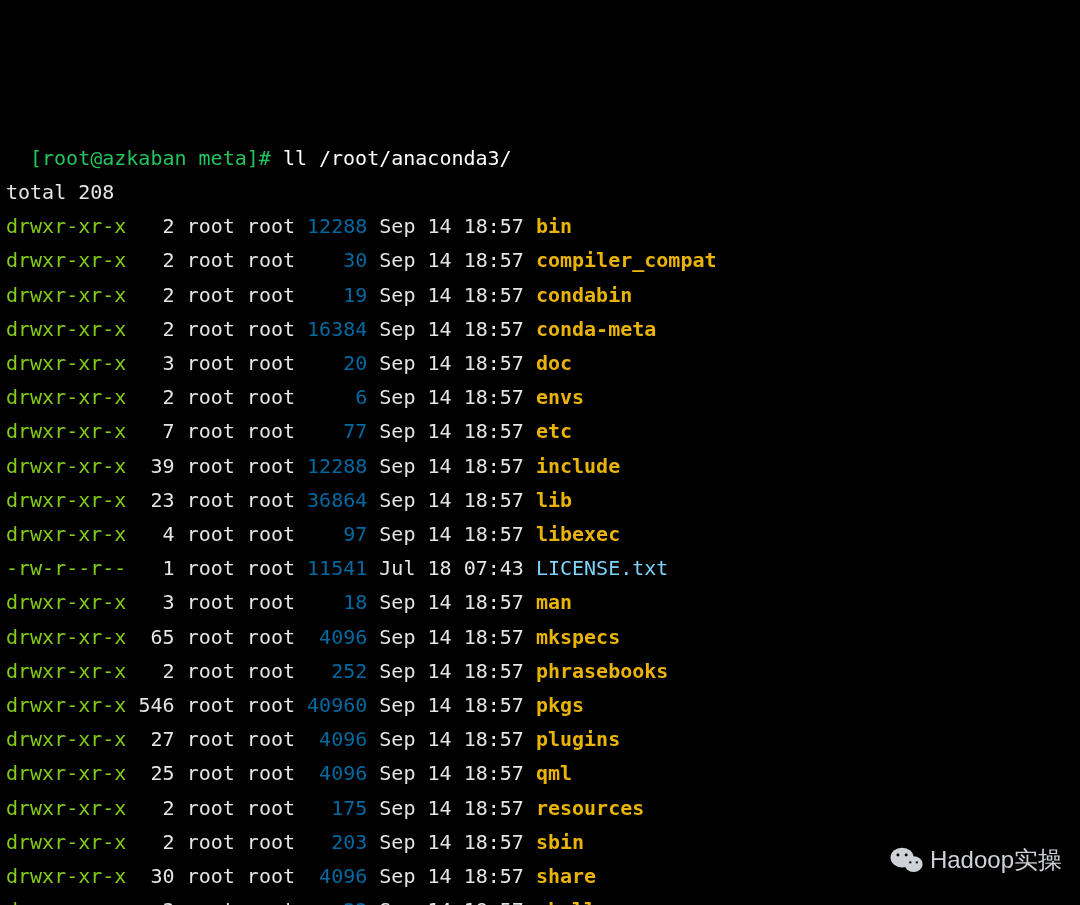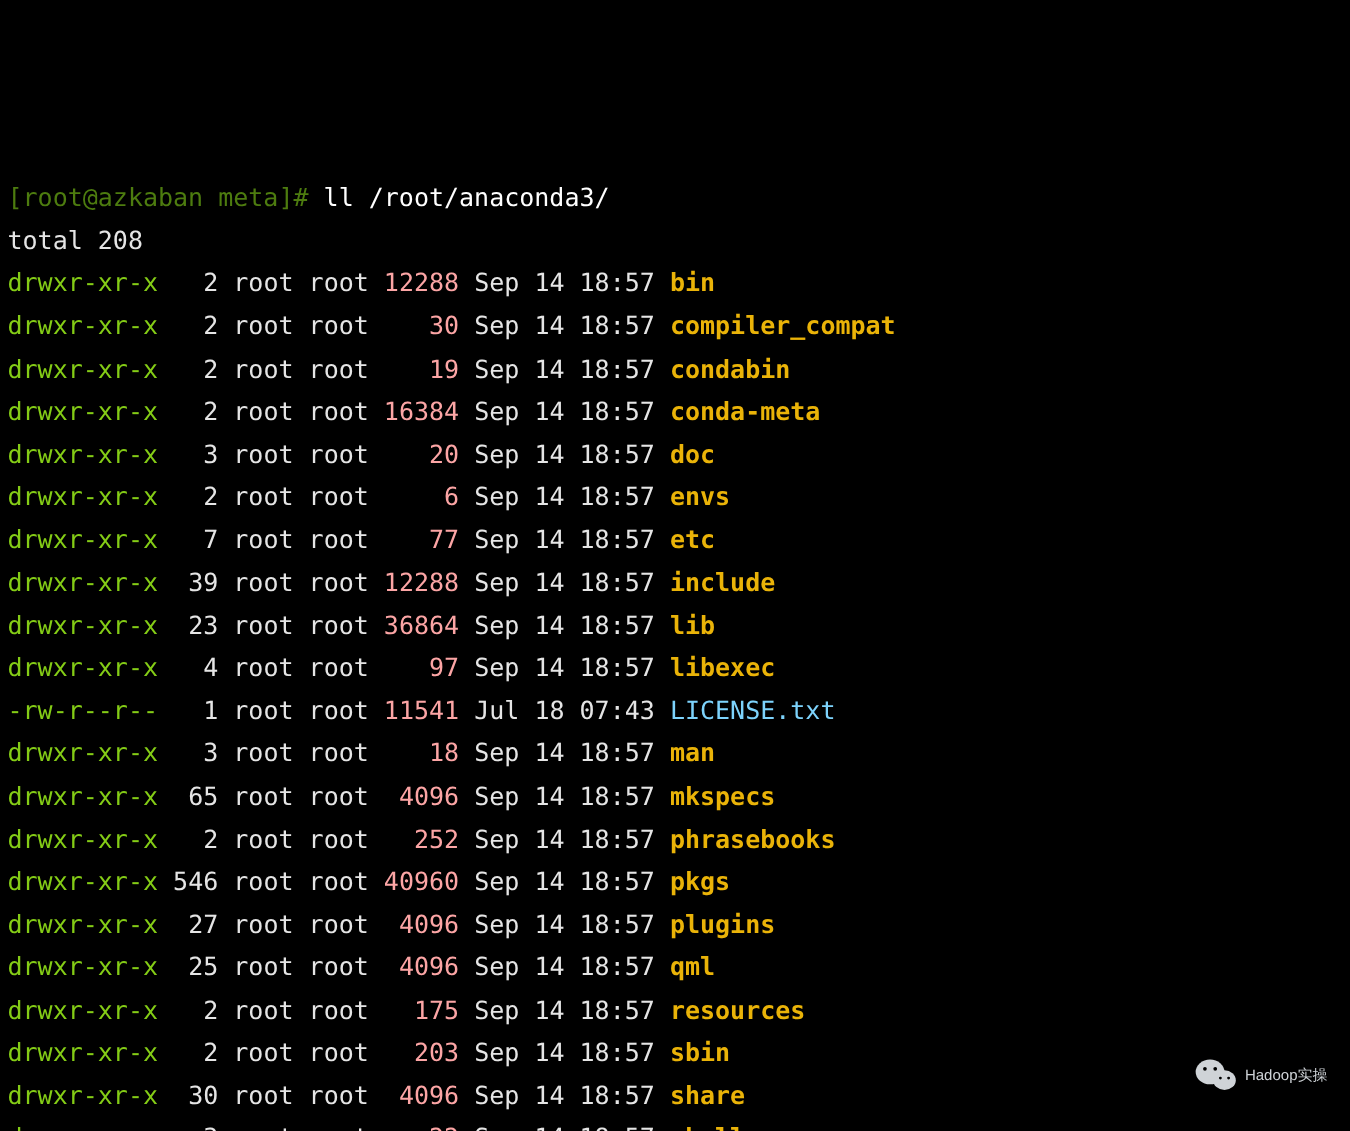--- a/index.html
+++ b/index.html
@@ -13,40 +13,40 @@
   body {
     font-family: "Consolas", "Menlo", "DejaVu Sans Mono", monospace;
     font-size: 20px;
     line-height: 34.2px;
     color: #e5e5e5;
     white-space: pre;
     padding: 4px 6px;
     box-sizing: border-box;
     position: relative;
   }
-  .prompt { color: #4d7c0f; }
+  .prompt { color: #22c55e; margin-left: 24px; }
   .cmd    { color: #ffffff; }
   .perm   { color: #84cc16; }
   .num    { color: #e5e5e5; }
   .user   { color: #e5e5e5; }
-  .size   { color: #fca5a5; }
+  .size   { color: #0369a1; }
   .date   { color: #e5e5e5; }
   .dir    { color: #eab308; font-weight: 600; }
   .file   { color: #7dd3fc; }
   .line   { display: block; }
   .watermark {
     position: absolute;
     right: 18px;
     bottom: 28px;
     display: flex;
     align-items: center;
     gap: 6px;
     color: #cfd3d7;
     font-family: -apple-system, "Segoe UI", Arial, sans-serif;
-    font-size: 12px;
+    font-size: 24px;
     white-space: normal;
   }
   .watermark svg { display: block; }
 </style>
 </head>
 <body>
 
 
 
 <div id="terminal"><span class="line"><span class="prompt">[root@azkaban meta]# </span><span class="cmd">ll /root/anaconda3/</span></span><span class="line">total 208</span><span class="line"><span class="perm">drwxr-xr-x</span><span class="num">   2</span> <span class="user">root</span> <span class="user">root</span><span class="size"> 12288</span> <span class="date">Sep</span> <span class="date">14</span> <span class="date">18:57</span> <span class="dir">bin</span></span><span class="line"><span class="perm">drwxr-xr-x</span><span class="num">   2</span> <span class="user">root</span> <span class="user">root</span><span class="size">    30</span> <span class="date">Sep</span> <span class="date">14</span> <span class="date">18:57</span> <span class="dir">compiler_compat</span></span><span class="line"><span class="perm">drwxr-xr-x</span><span class="num">   2</span> <span class="user">root</span> <span class="user">root</span><span class="size">    19</span> <span class="date">Sep</span> <span class="date">14</span> <span class="date">18:57</span> <span class="dir">condabin</span></span><span class="line"><span class="perm">drwxr-xr-x</span><span class="num">   2</span> <span class="user">root</span> <span class="user">root</span><span class="size"> 16384</span> <span class="date">Sep</span> <span class="date">14</span> <span class="date">18:57</span> <span class="dir">conda-meta</span></span><span class="line"><span class="perm">drwxr-xr-x</span><span class="num">   3</span> <span class="user">root</span> <span class="user">root</span><span class="size">    20</span> <span class="date">Sep</span> <span class="date">14</span> <span class="date">18:57</span> <span class="dir">doc</span></span><span class="line"><span class="perm">drwxr-xr-x</span><span class="num">   2</span> <span class="user">root</span> <span class="user">root</span><span class="size">     6</span> <span class="date">Sep</span> <span class="date">14</span> <span class="date">18:57</span> <span class="dir">envs</span></span><span class="line"><span class="perm">drwxr-xr-x</span><span class="num">   7</span> <span class="user">root</span> <span class="user">root</span><span class="size">    77</span> <span class="date">Sep</span> <span class="date">14</span> <span class="date">18:57</span> <span class="dir">etc</span></span><span class="line"><span class="perm">drwxr-xr-x</span><span class="num">  39</span> <span class="user">root</span> <span class="user">root</span><span class="size"> 12288</span> <span class="date">Sep</span> <span class="date">14</span> <span class="date">18:57</span> <span class="dir">include</span></span><span class="line"><span class="perm">drwxr-xr-x</span><span class="num">  23</span> <span class="user">root</span> <span class="user">root</span><span class="size"> 36864</span> <span class="date">Sep</span> <span class="date">14</span> <span class="date">18:57</span> <span class="dir">lib</span></span><span class="line"><span class="perm">drwxr-xr-x</span><span class="num">   4</span> <span class="user">root</span> <span class="user">root</span><span class="size">    97</span> <span class="date">Sep</span> <span class="date">14</span> <span class="date">18:57</span> <span class="dir">libexec</span></span><span class="line"><span class="perm">-rw-r--r--</span><span class="num">   1</span> <span class="user">root</span> <span class="user">root</span><span class="size"> 11541</span> <span class="date">Jul</span> <span class="date">18</span> <span class="date">07:43</span> <span class="file">LICENSE.txt</span></span><span class="line"><span class="perm">drwxr-xr-x</span><span class="num">   3</span> <span class="user">root</span> <span class="user">root</span><span class="size">    18</span> <span class="date">Sep</span> <span class="date">14</span> <span class="date">18:57</span> <span class="dir">man</span></span><span class="line"><span class="perm">drwxr-xr-x</span><span class="num">  65</span> <span class="user">root</span> <span class="user">root</span><span class="size">  4096</span> <span class="date">Sep</span> <span class="date">14</span> <span class="date">18:57</span> <span class="dir">mkspecs</span></span><span class="line"><span class="perm">drwxr-xr-x</span><span class="num">   2</span> <span class="user">root</span> <span class="user">root</span><span class="size">   252</span> <span class="date">Sep</span> <span class="date">14</span> <span class="date">18:57</span> <span class="dir">phrasebooks</span></span><span class="line"><span class="perm">drwxr-xr-x</span><span class="num"> 546</span> <span class="user">root</span> <span class="user">root</span><span class="size"> 40960</span> <span class="date">Sep</span> <span class="date">14</span> <span class="date">18:57</span> <span class="dir">pkgs</span></span><span class="line"><span class="perm">drwxr-xr-x</span><span class="num">  27</span> <span class="user">root</span> <span class="user">root</span><span class="size">  4096</span> <span class="date">Sep</span> <span class="date">14</span> <span class="date">18:57</span> <span class="dir">plugins</span></span><span class="line"><span class="perm">drwxr-xr-x</span><span class="num">  25</span> <span class="user">root</span> <span class="user">root</span><span class="size">  4096</span> <span class="date">Sep</span> <span class="date">14</span> <span class="date">18:57</span> <span class="dir">qml</span></span><span class="line"><span class="perm">drwxr-xr-x</span><span class="num">   2</span> <span class="user">root</span> <span class="user">root</span><span class="size">   175</span> <span class="date">Sep</span> <span class="date">14</span> <span class="date">18:57</span> <span class="dir">resources</span></span><span class="line"><span class="perm">drwxr-xr-x</span><span class="num">   2</span> <span class="user">root</span> <span class="user">root</span><span class="size">   203</span> <span class="date">Sep</span> <span class="date">14</span> <span class="date">18:57</span> <span class="dir">sbin</span></span><span class="line"><span class="perm">drwxr-xr-x</span><span class="num">  30</span> <span class="user">root</span> <span class="user">root</span><span class="size">  4096</span> <span class="date">Sep</span> <span class="date">14</span> <span class="date">18:57</span> <span class="dir">share</span></span><span class="line"><span class="perm">drwxr-xr-x</span><span class="num">   3</span> <span class="user">root</span> <span class="user">root</span><span class="size">    22</span> <span class="date">Sep</span> <span class="date">14</span> <span class="date">18:57</span> <span class="dir">shell</span></span></div>

